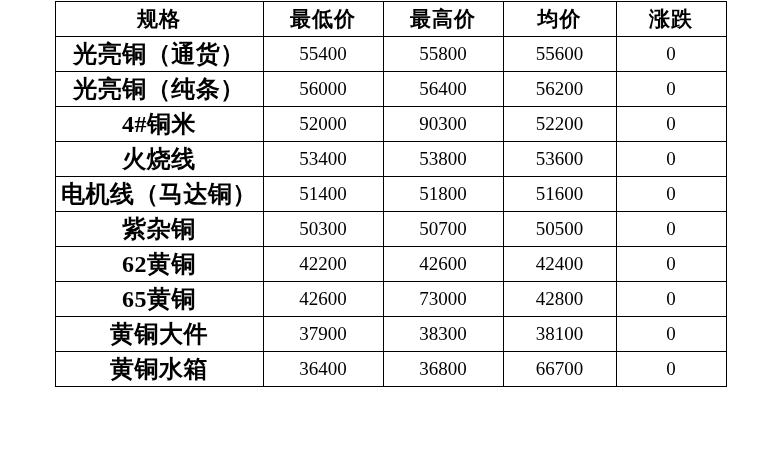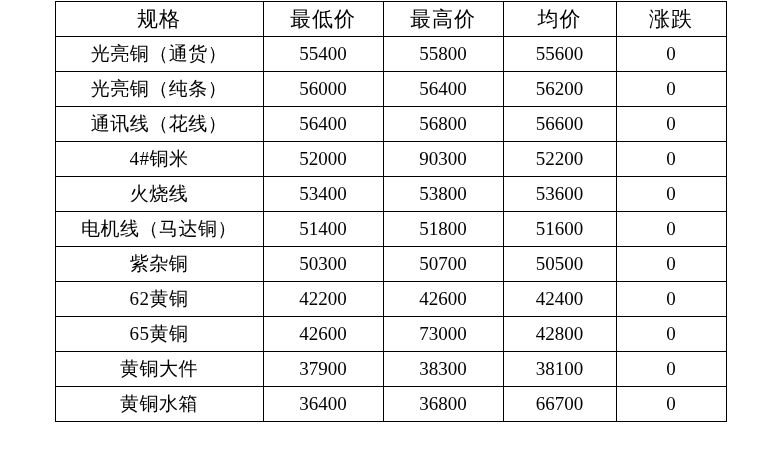--- a/index.html
+++ b/index.html
@@ -39,26 +39,27 @@
     text-align: center;
     vertical-align: middle;
     padding: 0;
     height: 34px;
     line-height: 34px;
     font-weight: normal;
     white-space: nowrap;
   }
   table.price-table th {
     font-size: 21px;
-    font-weight: normal;
+    font-weight: bold;
     letter-spacing: 1px;
   }
   table.price-table td.spec-cell {
-    font-size: 19px;
+    font-size: 24px;
     letter-spacing: 0.5px;
+    font-weight: bold;
   }
   table.price-table td.num-cell {
     font-size: 19px;
     font-family: "Liberation Serif", "DejaVu Serif", serif;
   }
   table.price-table tr.data-row td {
     height: 34px;
   }
 </style>
 </head>
@@ -88,27 +89,20 @@
         <td class="num-cell">55400</td>
         <td class="num-cell">55800</td>
         <td class="num-cell">55600</td>
         <td class="num-cell">0</td>
       </tr>
       <tr class="data-row">
         <td class="spec-cell">光亮铜（纯条）</td>
         <td class="num-cell">56000</td>
         <td class="num-cell">56400</td>
         <td class="num-cell">56200</td>
-        <td class="num-cell">0</td>
-      </tr>
-      <tr class="data-row">
-        <td class="spec-cell">通讯线（花线）</td>
-        <td class="num-cell">56400</td>
-        <td class="num-cell">56800</td>
-        <td class="num-cell">56600</td>
         <td class="num-cell">0</td>
       </tr>
       <tr class="data-row">
         <td class="spec-cell">4#铜米</td>
         <td class="num-cell">52000</td>
         <td class="num-cell">90300</td>
         <td class="num-cell">52200</td>
         <td class="num-cell">0</td>
       </tr>
       <tr class="data-row">

